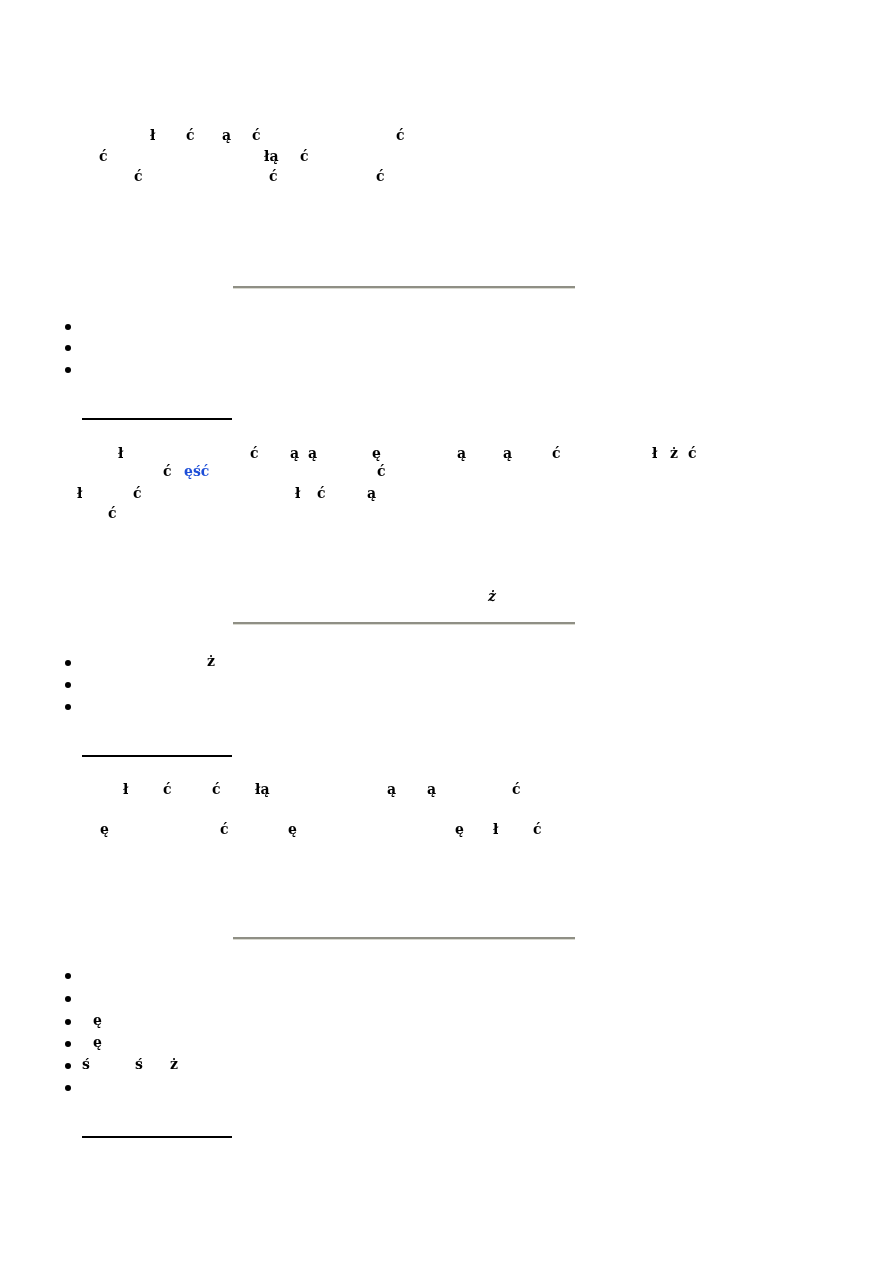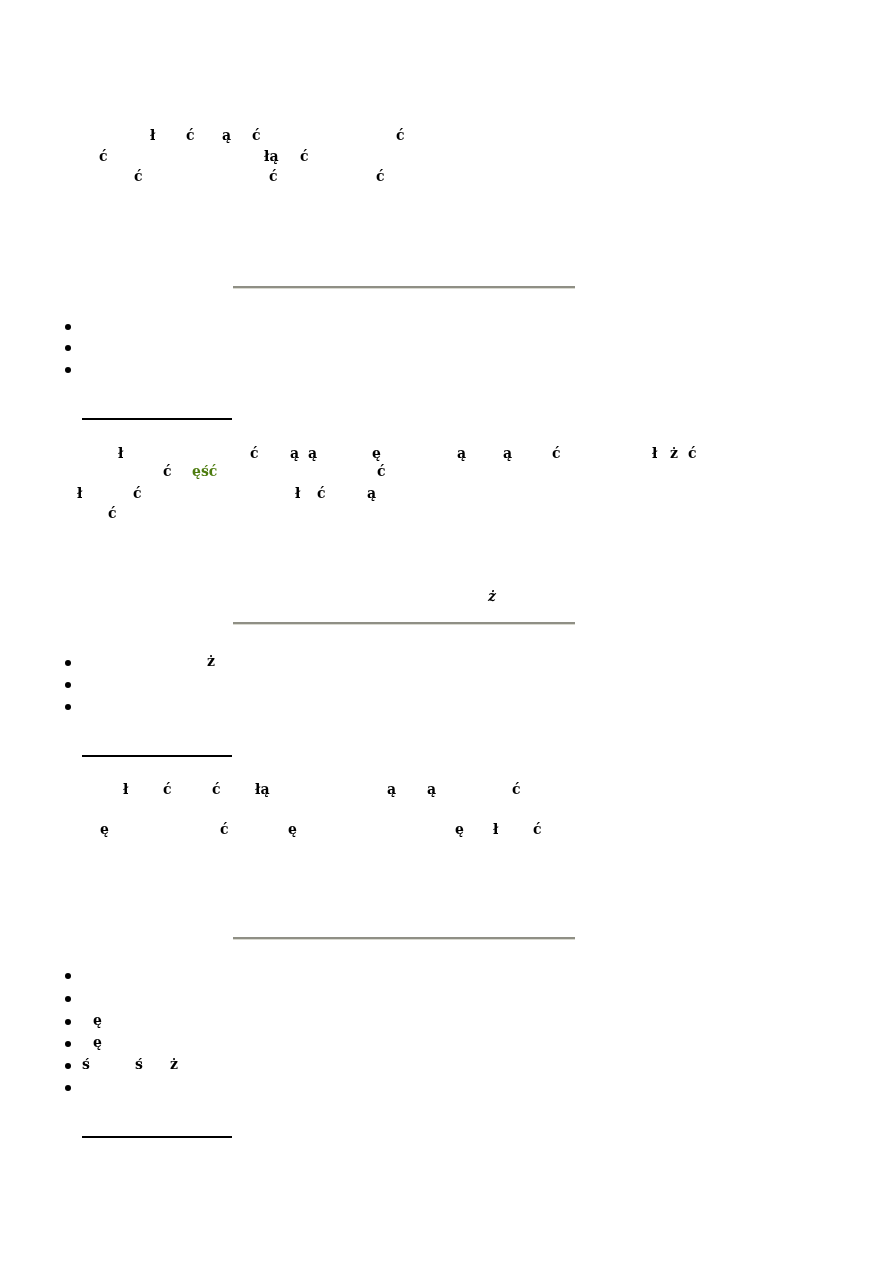--- a/index.html
+++ b/index.html
@@ -89,21 +89,21 @@
       <span class="glyph" style="left: 372px; color: rgb(0, 0, 0);">ę</span>
       <span class="glyph" style="left: 457px; color: rgb(0, 0, 0);">ą</span>
       <span class="glyph" style="left: 503px; color: rgb(0, 0, 0);">ą</span>
       <span class="glyph" style="left: 552px; color: rgb(0, 0, 0);">ć</span>
       <span class="glyph" style="left: 652px; color: rgb(0, 0, 0);">ł</span>
       <span class="glyph" style="left: 670px; color: rgb(0, 0, 0);">ż</span>
       <span class="glyph" style="left: 688px; color: rgb(0, 0, 0);">ć</span>
     </div>
     <div class="text-line" style="top: 464px;">
       <span class="glyph" style="left: 163px; color: rgb(0, 0, 0);">ć</span>
-      <span class="glyph" style="left: 192px; color: #4d7c0f;">ęść</span>
+      <span class="glyph" style="left: 184px; color: #1d4ed8;">ęść</span>
       <span class="glyph" style="left: 377px; color: rgb(0, 0, 0);">ć</span>
     </div>
     <div class="text-line" style="top: 486px;">
       <span class="glyph" style="left: 77px; color: rgb(0, 0, 0);">ł</span>
       <span class="glyph" style="left: 133px; color: rgb(0, 0, 0);">ć</span>
       <span class="glyph" style="left: 295px; color: rgb(0, 0, 0);">ł</span>
       <span class="glyph" style="left: 317px; color: rgb(0, 0, 0);">ć</span>
       <span class="glyph" style="left: 367px; color: rgb(0, 0, 0);">ą</span>
     </div>
     <div class="text-line" style="top: 506px;">

